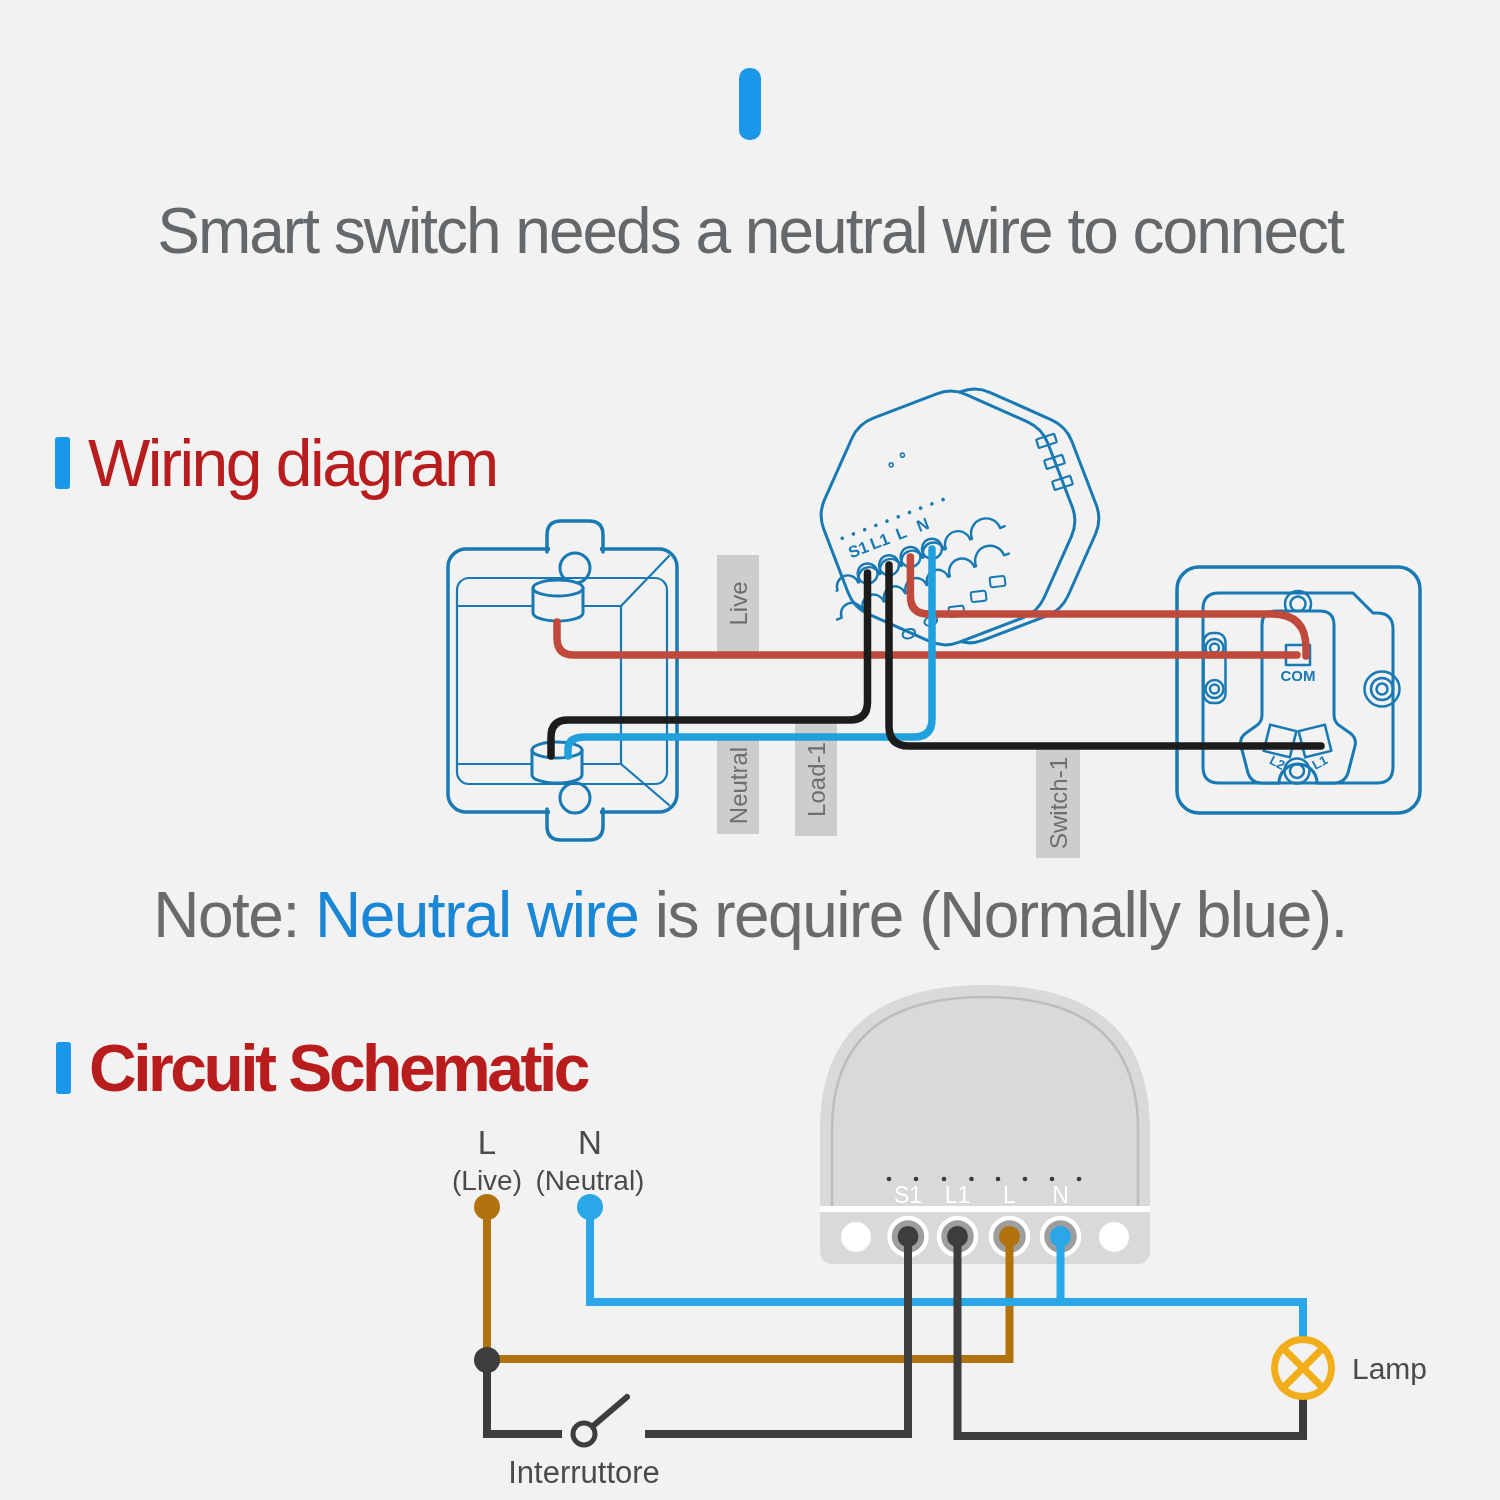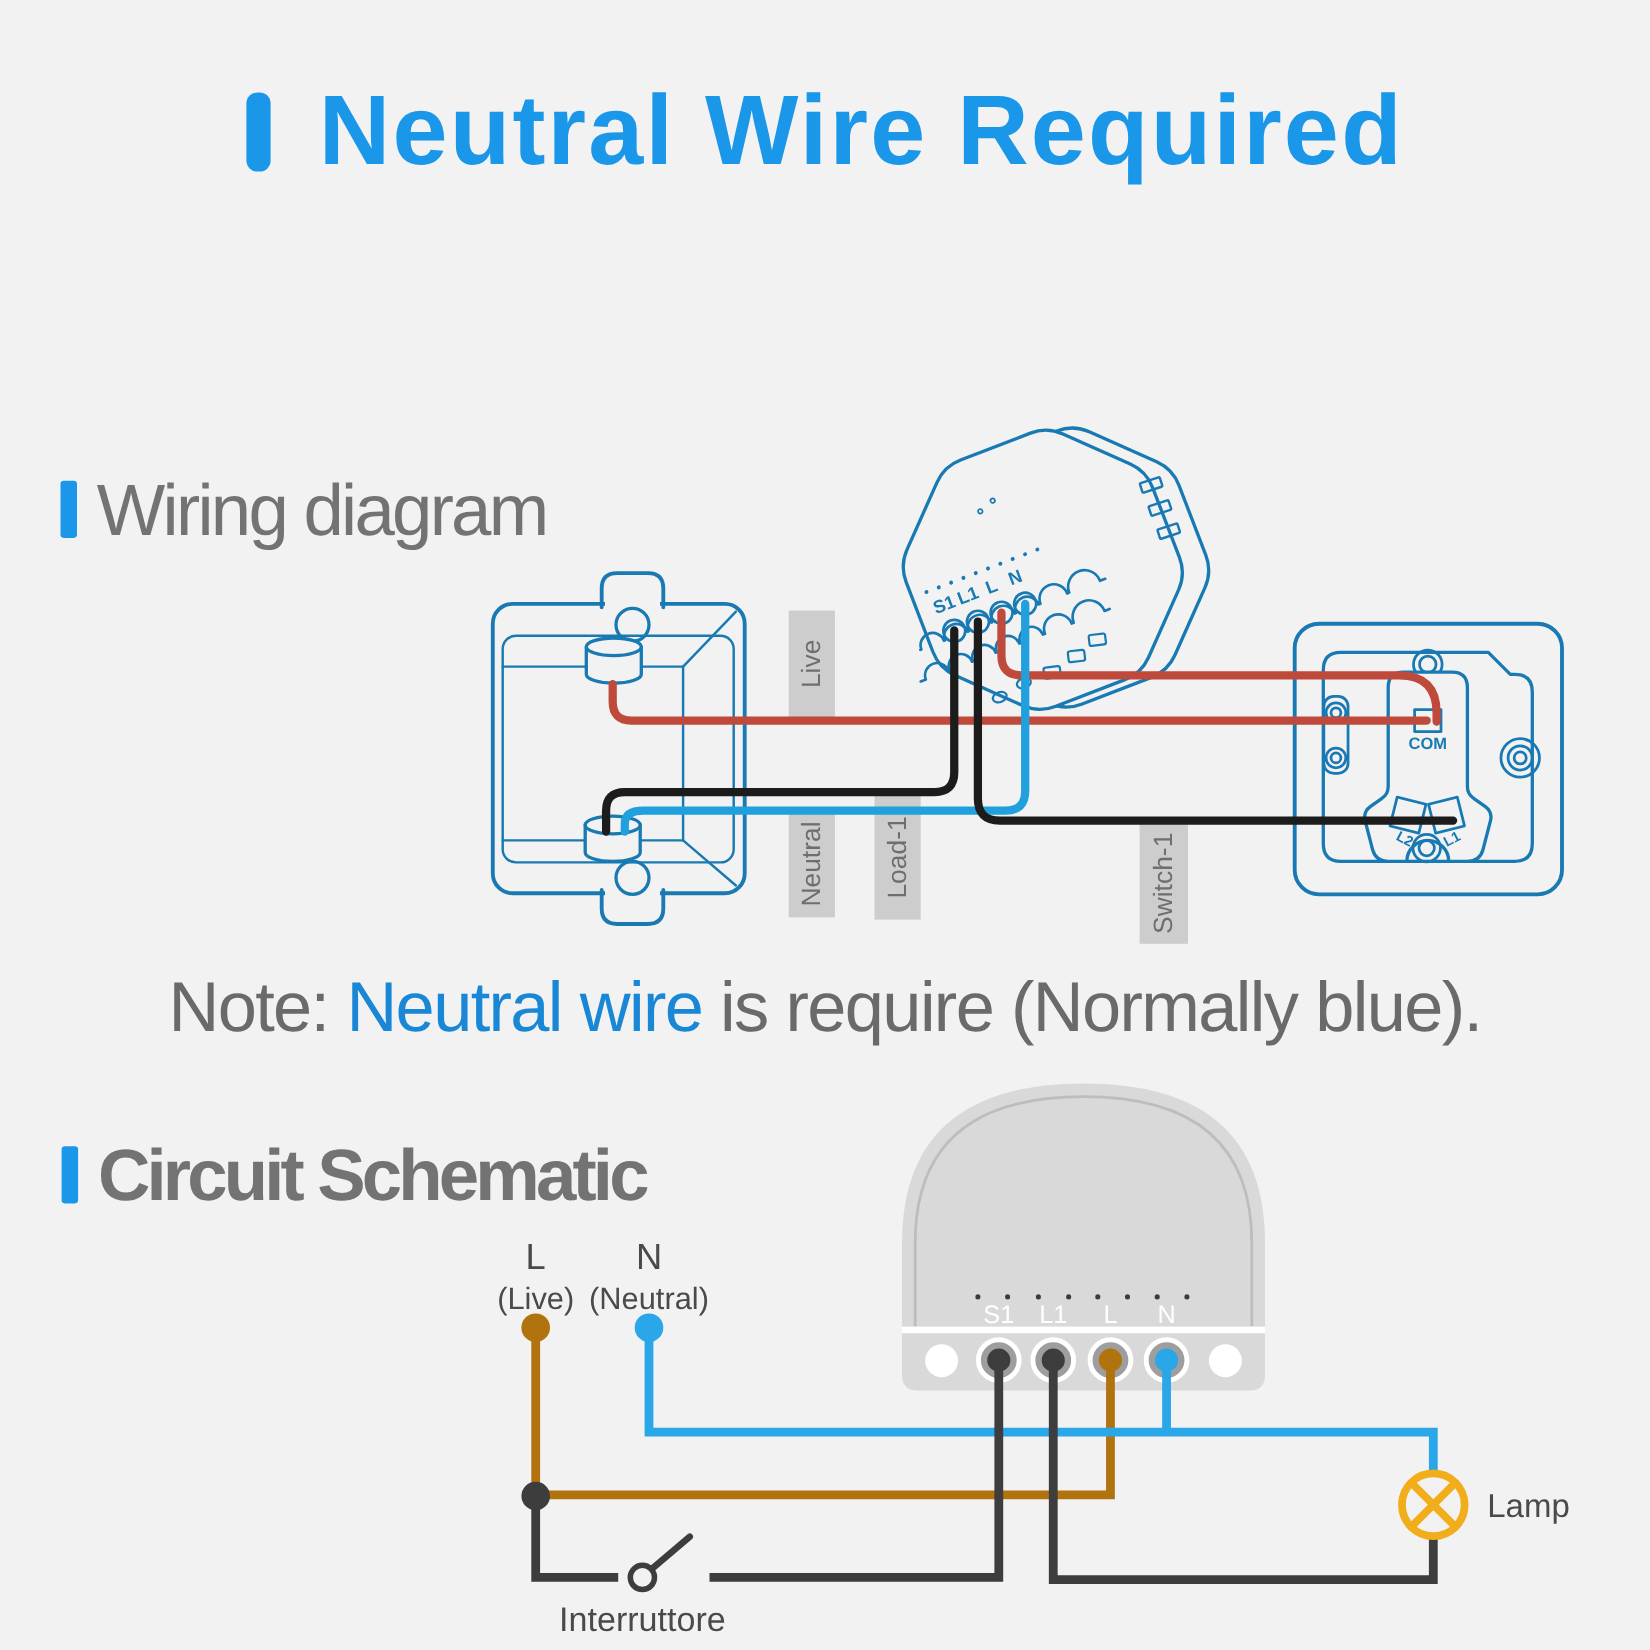--- a/index.html
+++ b/index.html
@@ -17,21 +17,21 @@
   .title-bar{width:22px;height:72px;border-radius:10px;background:#1b97e9;flex:0 0 auto;}
   .title-text{
     font-size:90px;font-weight:700;color:#1b97e9;letter-spacing:2px;white-space:nowrap;
   }
   .subtitle{
     top:199px;left:0;width:1500px;text-align:center;
     font-size:64px;line-height:64px;color:#64686b;letter-spacing:-2px;
   }
   .section{display:flex;align-items:center;gap:18px;}
   .section .bar{width:15px;height:52px;border-radius:3px;background:#1b97e9;flex:0 0 auto;}
-  .section .txt{font-size:66px;color:#737373;white-space:nowrap;}
+  .section .txt{font-size:66px;color:#b91c1c;white-space:nowrap;}
   #section-wiring{top:425px;left:55px;}
   #section-wiring .txt{letter-spacing:-2.5px;}
   #section-schematic{top:1030px;left:56px;font-weight:bold;}
   #section-schematic .txt{letter-spacing:-3.5px;}
   .note-line{
     top:859px;left:0;width:1500px;text-align:center;
     font-size:64px;letter-spacing:-1.5px;color:#6a6a6a;white-space:nowrap;margin-top:19px;
   }
   .note-line .hl{color:#1987d5;}
   svg text{font-family:"Liberation Sans", sans-serif;}
@@ -254,24 +254,24 @@
         <line x1="1323" y1="1348" x2="1283" y2="1388" stroke-linecap="round"></line>
       </g>
     </g>
     <text x="584" y="1483" font-size="31" fill="#4a4a4a" text-anchor="middle">Interruttore</text>
     <text x="1352" y="1379" font-size="30" fill="#4a4a4a">Lamp</text>
   </g>
 </svg>
 
 <div class="abs title-row">
   <span class="title-bar"></span>
-  <span class="title-text">Neutral Wire Required</span>
 </div>
 
 <div class="abs subtitle">
+  <div>Smart switch needs a neutral wire to connect</div>
 </div>
 
 <div class="abs section" id="section-wiring">
   <span class="bar"></span>
   <span class="txt">Wiring diagram</span>
 </div>
 
 <div class="abs note-line">
   <span>Note: </span><span class="hl">Neutral wire</span><span> is require (Normally blue).</span>
 </div>

